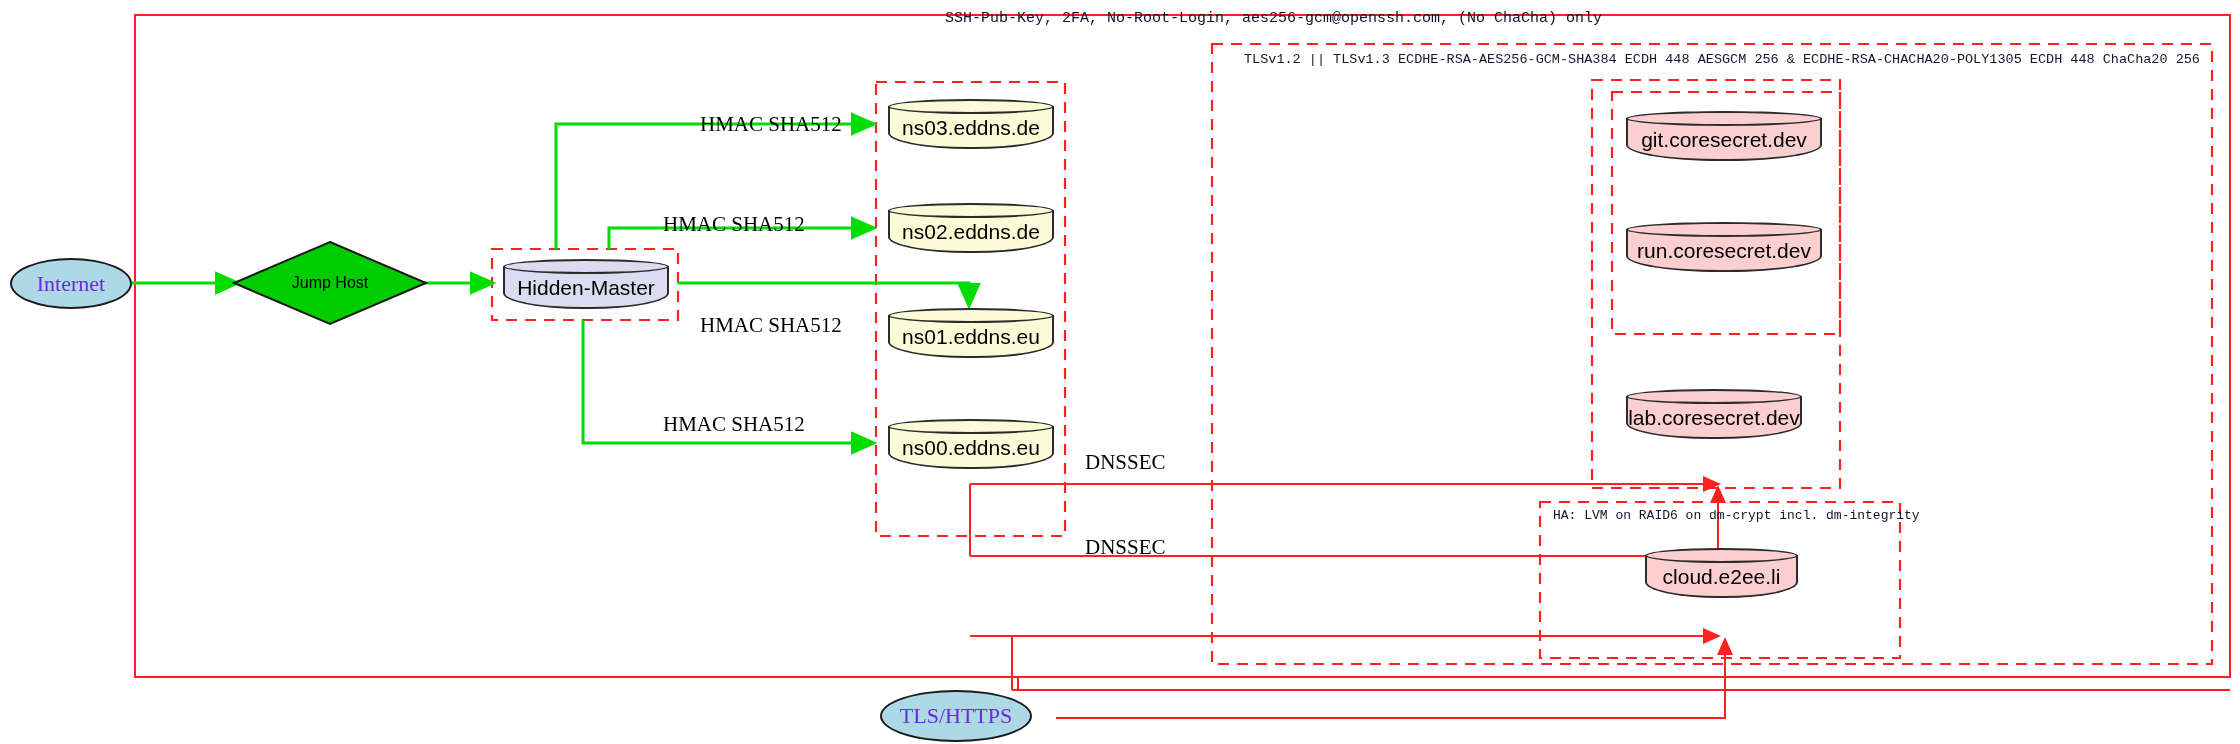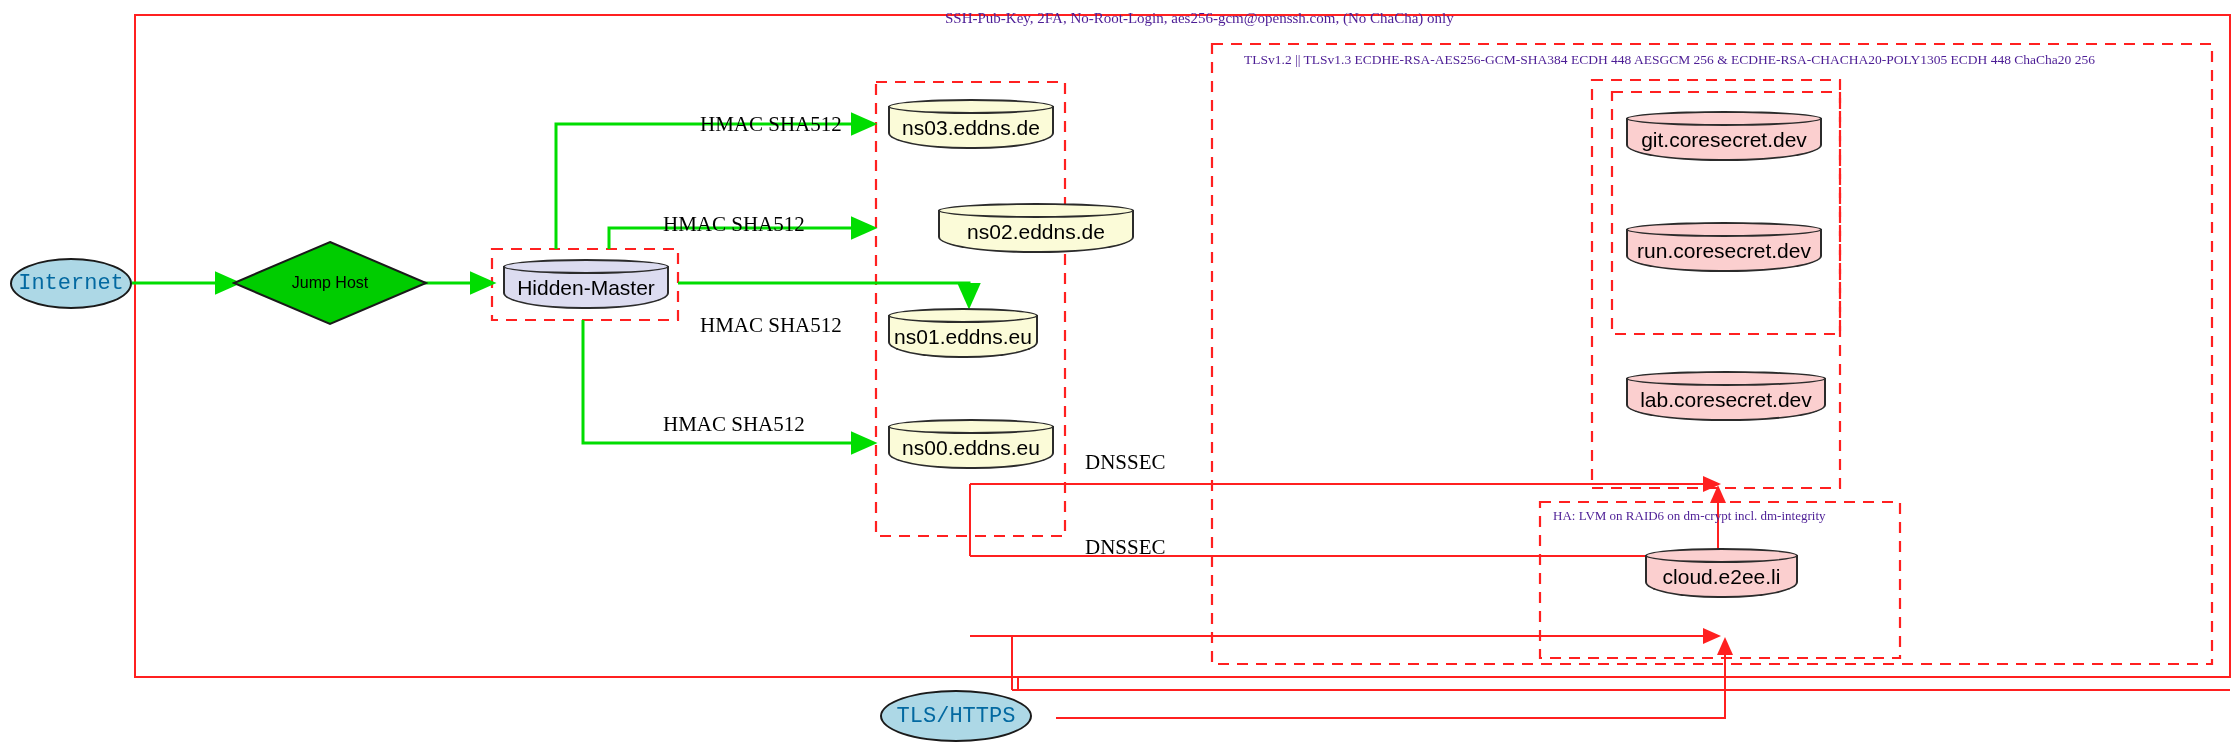--- a/index.html
+++ b/index.html
@@ -2,22 +2,22 @@
 <html><head>
 <meta charset="utf-8">
 <style>
   html,body{margin:0;padding:0;background:#ffffff;}
   body{font-family:"Liberation Sans",sans-serif;}
   #stage{position:relative;width:2240px;height:744px;background:#ffffff;overflow:hidden;}
   svg#wires{position:absolute;left:0;top:0;width:2240px;height:744px;}
 
   .boundary-label{
     position:absolute;
-    font-family:Liberation Serif, serif;
-    color:#4c1d95;
+    font-family:Liberation Mono, monospace;
+    color:#0f172a;
     white-space:nowrap;
   }
   .lbl-top{font-size:15px;}
   .lbl-tls{font-size:13.5px;margin-left:16px;}
   .lbl-ha{font-size:13px;}
 
   .edge-label{
     position:absolute;
     font-family:Liberation Serif, serif;
     font-size:21px;
@@ -26,22 +26,22 @@
   }
 
   
   .node{position:absolute;}
 
   .ellipse-node{
     display:flex;align-items:center;justify-content:center;
     border-radius:50%;
     background:#add8e6;
     border:2px solid #1a1a1a;
-    color:#0369a1;
-    font-family:Liberation Mono, monospace;
+    color:#6d28d9;
+    font-family:Liberation Serif, serif;
     font-size:22px;
     box-sizing:border-box;
   }
 
   .diamond-wrap{position:absolute;}
   .diamond-wrap .dtext{
     position:absolute;left:0;top:0;width:100%;height:100%;
     display:flex;align-items:center;justify-content:center;
     font-size:16px;color:#000;
     font-family:"Liberation Sans",sans-serif;
@@ -156,27 +156,27 @@
     <div class="top"></div>
     <div class="cyltext">Hidden-Master</div>
   </div>
 
   <div class="cyl cyl-yellow" style="left:888px;top:99px;width:166px;height:50px;">
     <div class="body"></div>
     <div class="top"></div>
     <div class="cyltext">ns03.eddns.de</div>
   </div>
 
-  <div class="cyl cyl-yellow" style="left:938px;top:203px;width:166px;height:50px;padding-left:30px;">
+  <div class="cyl cyl-yellow" style="left:888px;top:203px;width:166px;height:50px;">
     <div class="body"></div>
     <div class="top"></div>
     <div class="cyltext">ns02.eddns.de</div>
   </div>
 
-  <div class="cyl cyl-yellow" style="left:888px;top:308px;width:150px;height:50px;">
+  <div class="cyl cyl-yellow" style="left:888px;top:308px;width:166px;height:50px;">
     <div class="body"></div>
     <div class="top"></div>
     <div class="cyltext">ns01.eddns.eu</div>
   </div>
 
   <div class="cyl cyl-yellow" style="left:888px;top:419px;width:166px;height:50px;">
     <div class="body"></div>
     <div class="top"></div>
     <div class="cyltext">ns00.eddns.eu</div>
   </div>
@@ -186,21 +186,21 @@
     <div class="top"></div>
     <div class="cyltext">git.coresecret.dev</div>
   </div>
 
   <div class="cyl cyl-pink" style="left:1626px;top:222px;width:196px;height:50px;">
     <div class="body"></div>
     <div class="top"></div>
     <div class="cyltext">run.coresecret.dev</div>
   </div>
 
-  <div class="cyl cyl-pink" style="left:1626px;top:371px;width:200px;height:50px;">
+  <div class="cyl cyl-pink" style="left:1626px;top:389px;width:176px;height:50px;">
     <div class="body"></div>
     <div class="top"></div>
     <div class="cyltext">lab.coresecret.dev</div>
   </div>
 
   <div class="cyl cyl-pink" style="left:1645px;top:548px;width:144px;height:50px;padding-left:9px;">
     <div class="body"></div>
     <div class="top"></div>
     <div class="cyltext">cloud.e2ee.li</div>
   </div>

